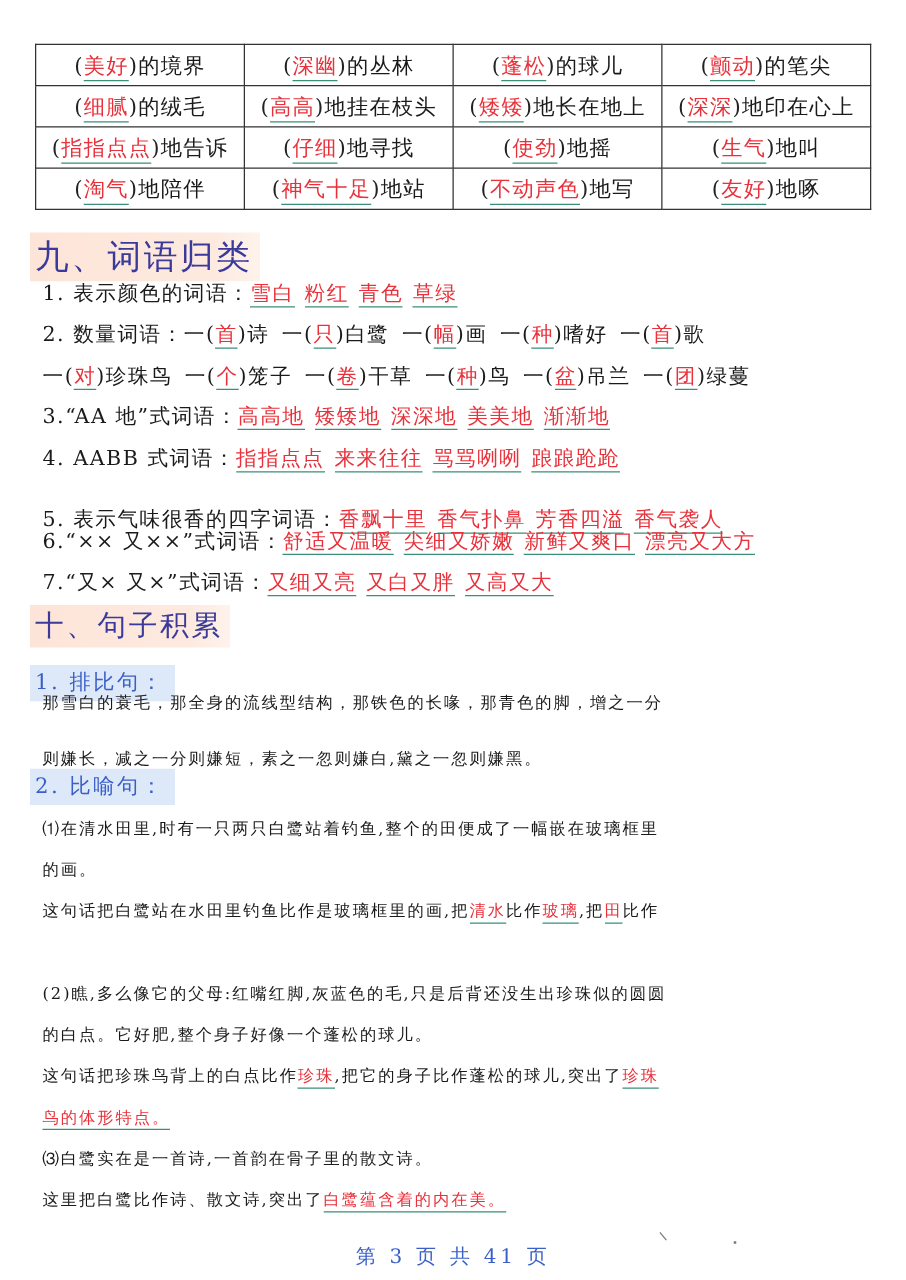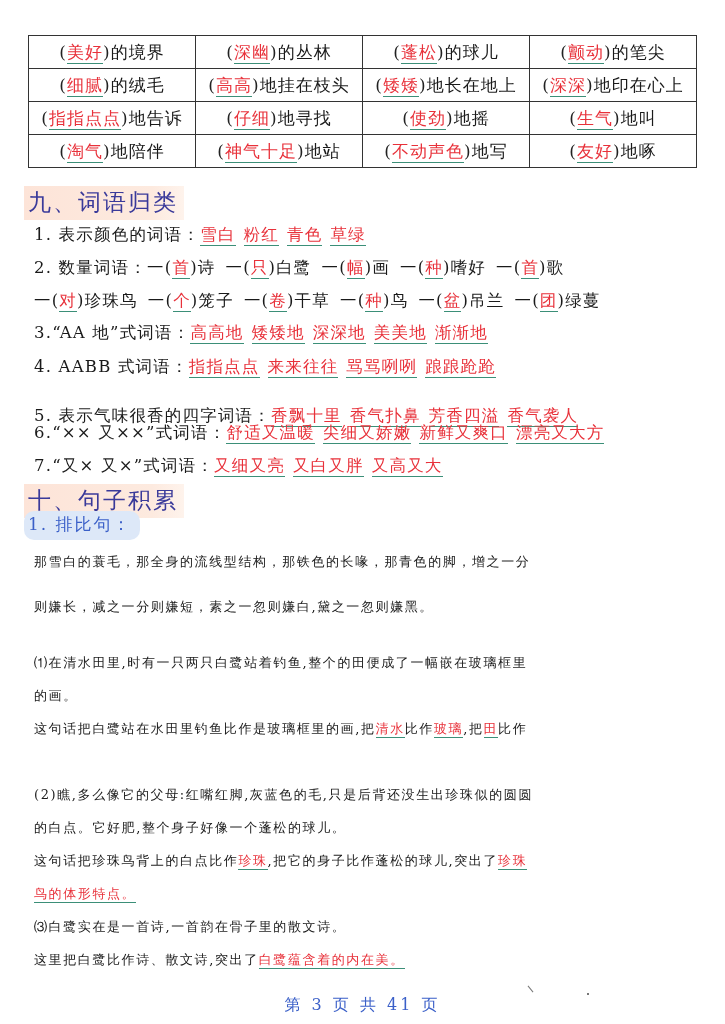--- a/index.html
+++ b/index.html
@@ -24,21 +24,21 @@
   }
   .word-table col { width: 167px; }
 
   .red { color: #e8313a; }
   .ul { border-bottom: 1.5px solid #3b8f78; padding-bottom: 1px; }
   .paren { color: #222; }
 
   
   .h-section {
     position: absolute; left: 24px;
-    font-size: 23px; color: #3a3a9a; letter-spacing: 2px;
+    font-size: 27px; color: #3a3a9a; letter-spacing: 2px;
     background: linear-gradient(90deg, #fde4d8 0%, #fdeadf 80%, #fef3ec 100%);
     padding: 1px 6px 2px 4px;
   }
   .h-sub {
     position: absolute; left: 24px;
     font-size: 17px; color: #3a5fc8; letter-spacing: 2px;
     background: #dde8f8;
     padding: 2px 8px 4px 4px;
   }
 
@@ -118,25 +118,26 @@
     <span>5. 表示气味很香的四字词语：</span><span id="words-5"><span class="red ul w">香飘十里</span><span class="red ul w">香气扑鼻</span><span class="red ul w">芳香四溢</span><span class="red ul w">香气袭人</span></span>
   </div>
   <div class="line" style="top:422px;">
     <span>6.“×× 又××”式词语：</span><span id="words-6"><span class="red ul w">舒适又温暖</span><span class="red ul w">尖细又娇嫩</span><span class="red ul w">新鲜又爽口</span><span class="red ul w">漂亮又大方</span></span>
   </div>
   <div class="line" style="top:455px;">
     <span>7.“又× 又×”式词语：</span><span id="words-7"><span class="red ul w">又细又亮</span><span class="red ul w">又白又胖</span><span class="red ul w">又高又大</span></span>
   </div>
 
   <div class="h-section" style="top:484px; font-size:23px;">十、句子积累</div>
-  <div class="h-sub" style="top:511px;border-radius:10px;">1. 排比句：</div>
+  <div class="h-sub" style="top:532px;">1. 排比句：</div>
 
   <div class="para" style="top:553px;">那雪白的蓑毛，那全身的流线型结构，那铁色的长喙，那青色的脚，增之一分</div>
   <div class="para" style="top:586px;margin-top:12px;">则嫌长，减之一分则嫌短，素之一忽则嫌白,黛之一忽则嫌黑。</div>
 
+  <div class="h-sub" style="top:615px;">2. 比喻句：</div>
 
   <div class="para" style="top:654px;">⑴在清水田里,时有一只两只白鹭站着钓鱼,整个的田便成了一幅嵌在玻璃框里</div>
   <div class="para" style="top:687px;">的画。</div>
   <div class="para" style="top:720px;">
     <span>这句话把白鹭站在水田里钓鱼比作是玻璃框里的画,把</span><span class="red ul">清水</span><span>比作</span><span class="red ul">玻璃</span><span>,把</span><span class="red ul">田</span><span>比作</span>
   </div>
 
   <div class="para" style="top:786px;">(2)瞧,多么像它的父母:红嘴红脚,灰蓝色的毛,只是后背还没生出珍珠似的圆圆</div>
   <div class="para" style="top:819px;">的白点。它好肥,整个身子好像一个蓬松的球儿。</div>
   <div class="para" style="top:852px;">

